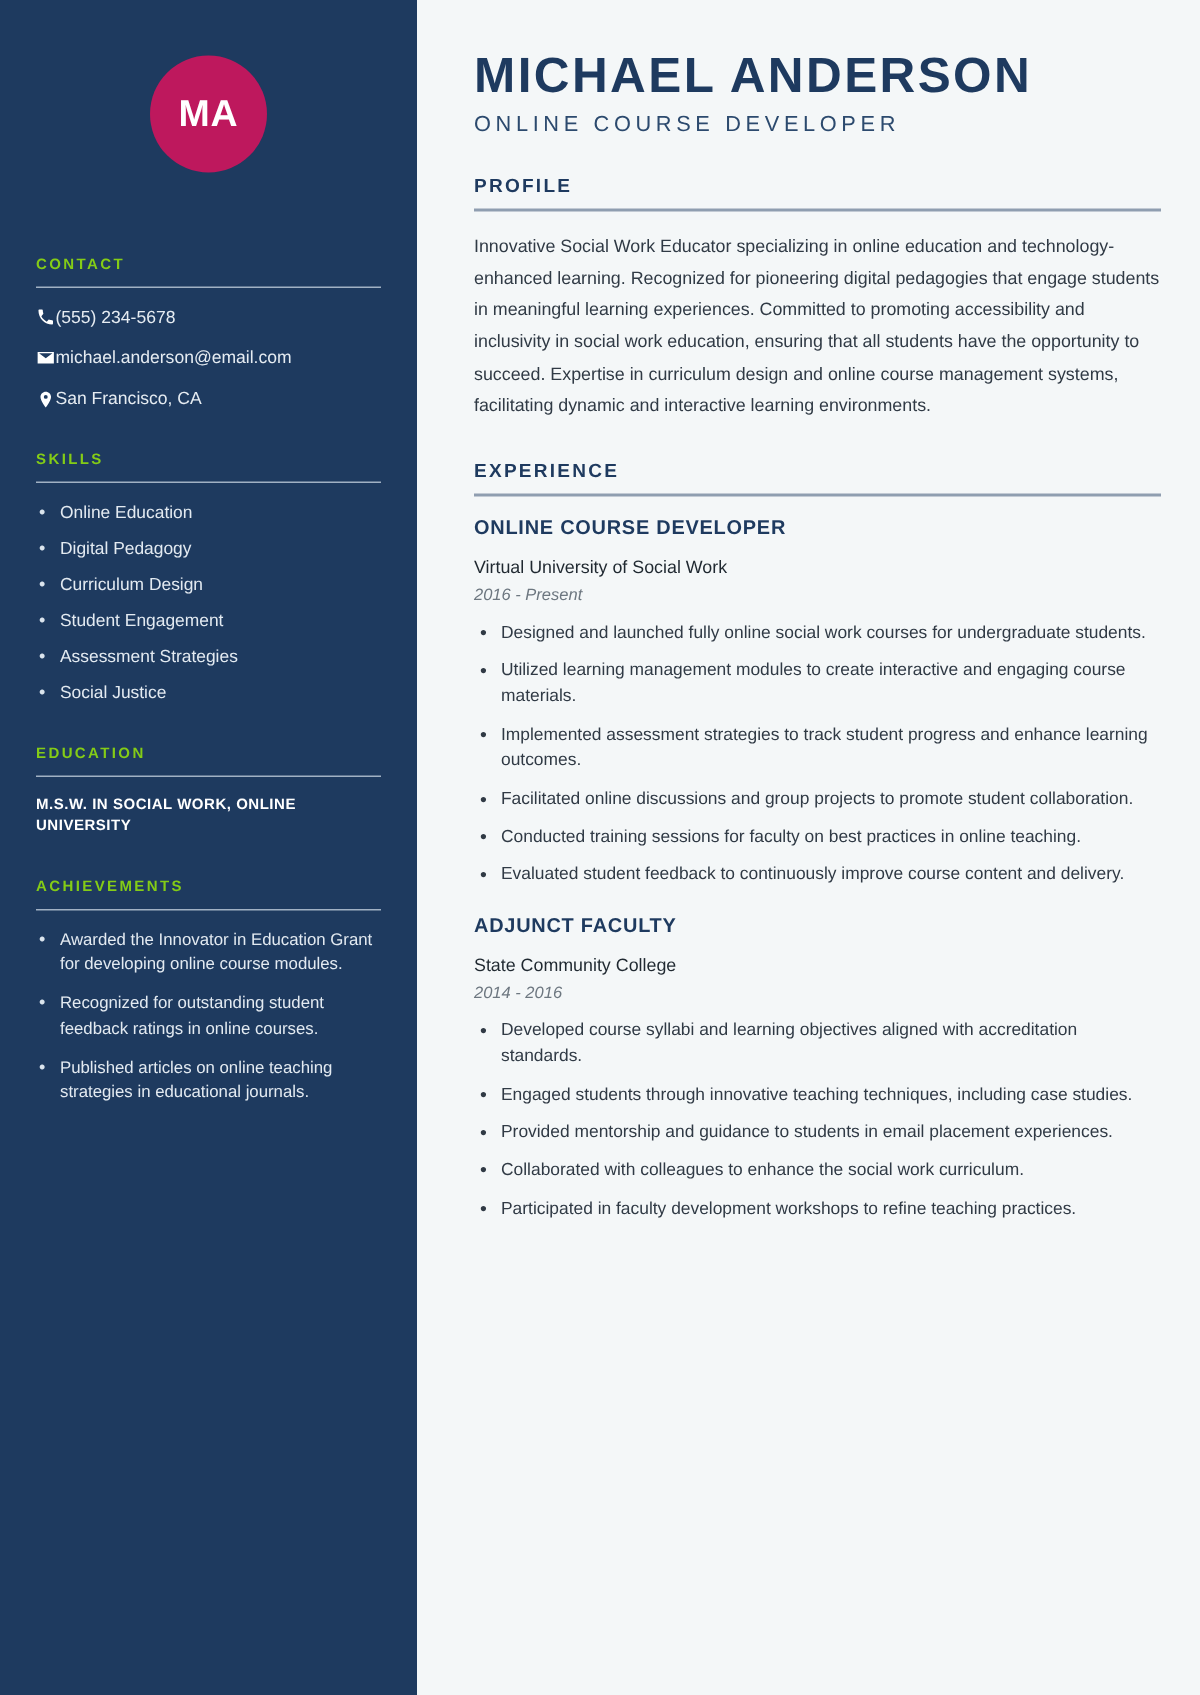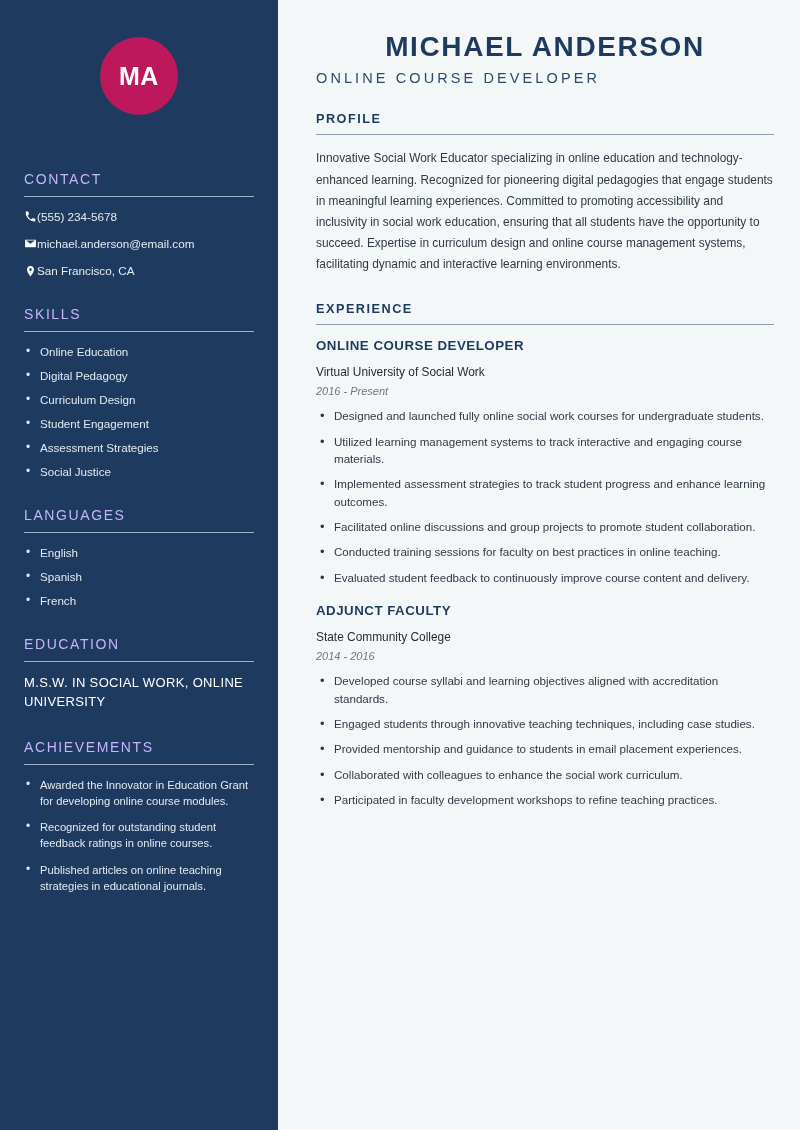--- a/index.html
+++ b/index.html
@@ -24,22 +24,22 @@
   .avatar {
     width:78px; height:78px; border-radius:50%;
     background:#be185d;
     display:flex; align-items:center; justify-content:center;
     color:#ffffff; font-size:25px; font-weight:bold; letter-spacing:.5px;
   }
 
   .side-section { margin-top:27px; }
   .side-section.first { margin-top:56px; }
   .side-h {
-    font-size:14px; font-weight:normal; letter-spacing:1.6px;
-    color:#c4b5fd; text-transform:uppercase;
+    font-size:10px; font-weight:bold; letter-spacing:1.6px;
+    color:#84cc16; text-transform:uppercase;
   }
   .side-rule {
     height:1px; background:#b9c7d6; margin-top:9px; margin-bottom:12px;
     opacity:.85;
   }
 
   .contact-list { list-style:none; }
   .contact-item {
     display:flex; align-items:center; 
     font-size:11.7px; color:#e6ecf2; margin-bottom:12px;
@@ -53,33 +53,33 @@
     position:relative; padding-left:16px; margin-bottom:8.5px;
     font-size:11.6px; color:#e3eaf1; line-height:1.35;
   }
   .bullets li:before {
     content:"\2022"; position:absolute; left:2px; top:-1px;
     color:#dbe4ed; font-size:12px;
   }
   .bullets.small li { font-size:11.2px; margin-bottom:10px; line-height:1.45; }
 
   .edu-item {
-    font-size:13px; font-weight:normal; color:#ffffff;
+    font-size:10px; font-weight:bold; color:#ffffff;
     letter-spacing:.35px; line-height:1.45; text-transform:uppercase;
   }
 
   
   .gap { width:6px; flex:0 0 6px; background:#f4f7f8; }
   .main {
     flex:1 1 auto; background:#f4f7f8;
     padding:32px 26px 0 32px;
   }
   .name {
-    font-size:28px; font-weight:bold; color:#1e3a5f;
-    letter-spacing:1.6px; line-height:1.1;text-align:center;
+    font-size:33px; font-weight:bold; color:#1e3a5f;
+    letter-spacing:1.6px; line-height:1.1;
   }
   .role {
     font-size:14.5px; color:#2c4a6e; letter-spacing:3.1px;
     margin-top:7px; text-transform:uppercase;
   }
 
   .main-section { margin-top:26px; }
   .main-h {
     font-size:12.7px; font-weight:bold; color:#1e3a5f;
     letter-spacing:1.5px; text-transform:uppercase;
@@ -154,29 +154,20 @@
     <ul class="bullets">
       <li>Online Education</li>
       <li>Digital Pedagogy</li>
       <li>Curriculum Design</li>
       <li>Student Engagement</li>
       <li>Assessment Strategies</li>
       <li>Social Justice</li>
     </ul>
   </section>
 
-  <section class="side-section">
-    <div class="side-h">LANGUAGES</div>
-    <div class="side-rule"></div>
-    <ul class="bullets">
-      <li>English</li>
-      <li>Spanish</li>
-      <li>French</li>
-    </ul>
-  </section>
 
   <section class="side-section">
     <div class="side-h">EDUCATION</div>
     <div class="side-rule"></div>
     <div class="edu-item">M.S.W. IN SOCIAL WORK, ONLINE UNIVERSITY</div>
   </section>
 
   <section class="side-section">
     <div class="side-h">ACHIEVEMENTS</div>
     <div class="side-rule"></div>
@@ -205,21 +196,21 @@
   <section class="main-section">
     <div class="main-h">EXPERIENCE</div>
     <div class="main-rule"></div>
 
     <div class="job">
       <div class="job-title">ONLINE COURSE DEVELOPER</div>
       <div class="job-org">Virtual University of Social Work</div>
       <div class="job-date">2016 - Present</div>
       <ul class="job-bullets">
         <li>Designed and launched fully online social work courses for undergraduate students.</li>
-        <li>Utilized learning management systems to track interactive and engaging course materials.</li>
+        <li>Utilized learning management modules to create interactive and engaging course materials.</li>
         <li>Implemented assessment strategies to track student progress and enhance learning outcomes.</li>
         <li>Facilitated online discussions and group projects to promote student collaboration.</li>
         <li>Conducted training sessions for faculty on best practices in online teaching.</li>
         <li>Evaluated student feedback to continuously improve course content and delivery.</li>
       </ul>
     </div>
 
     <div class="job">
       <div class="job-title">ADJUNCT FACULTY</div>
       <div class="job-org">State Community College</div>

